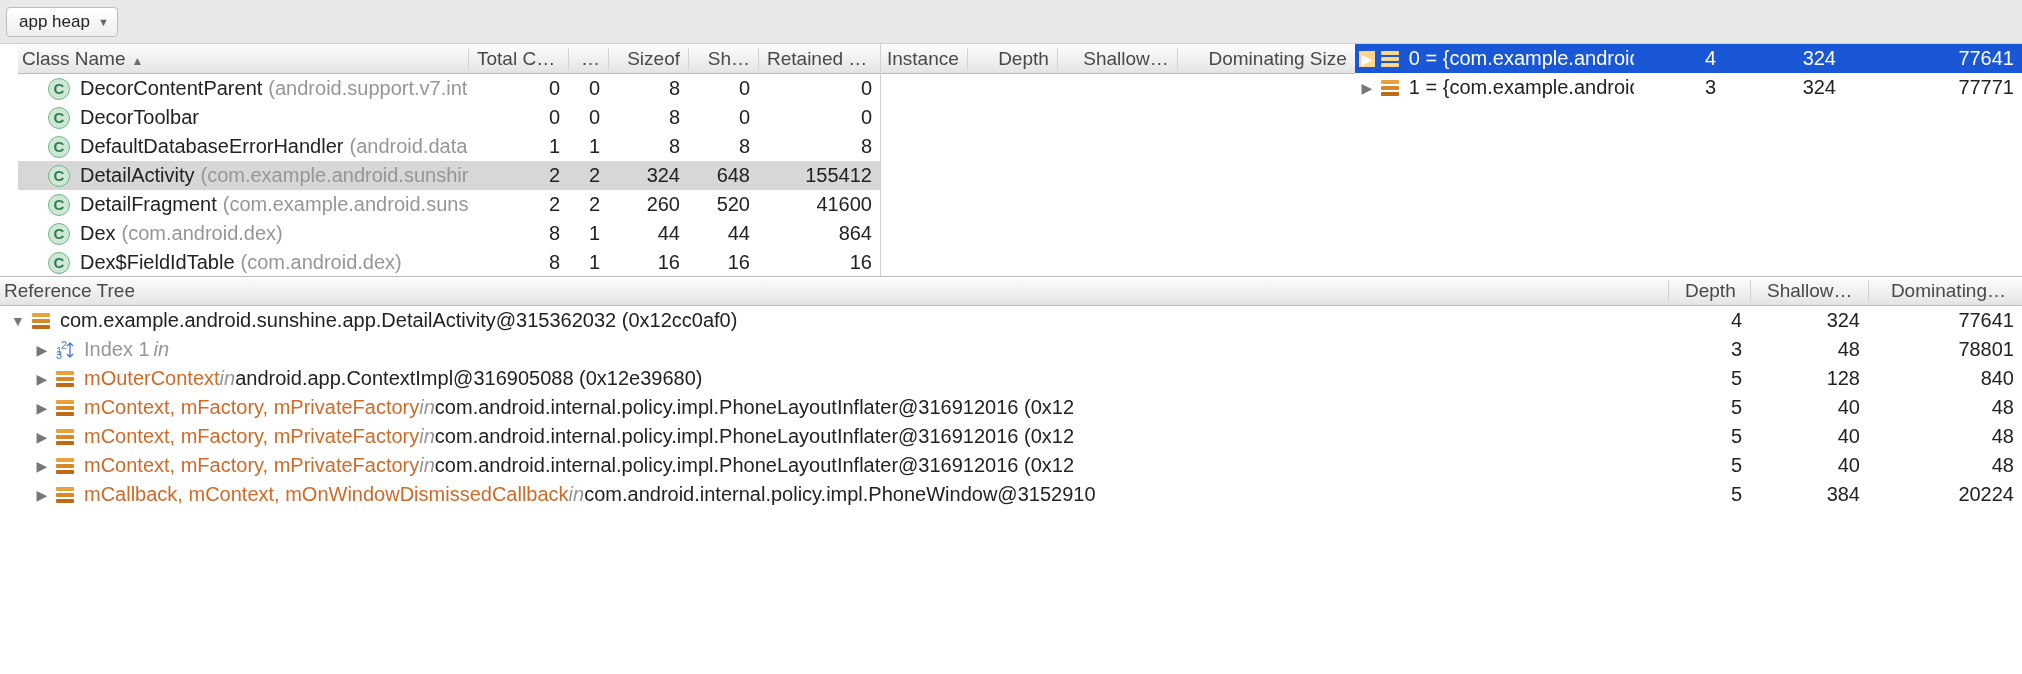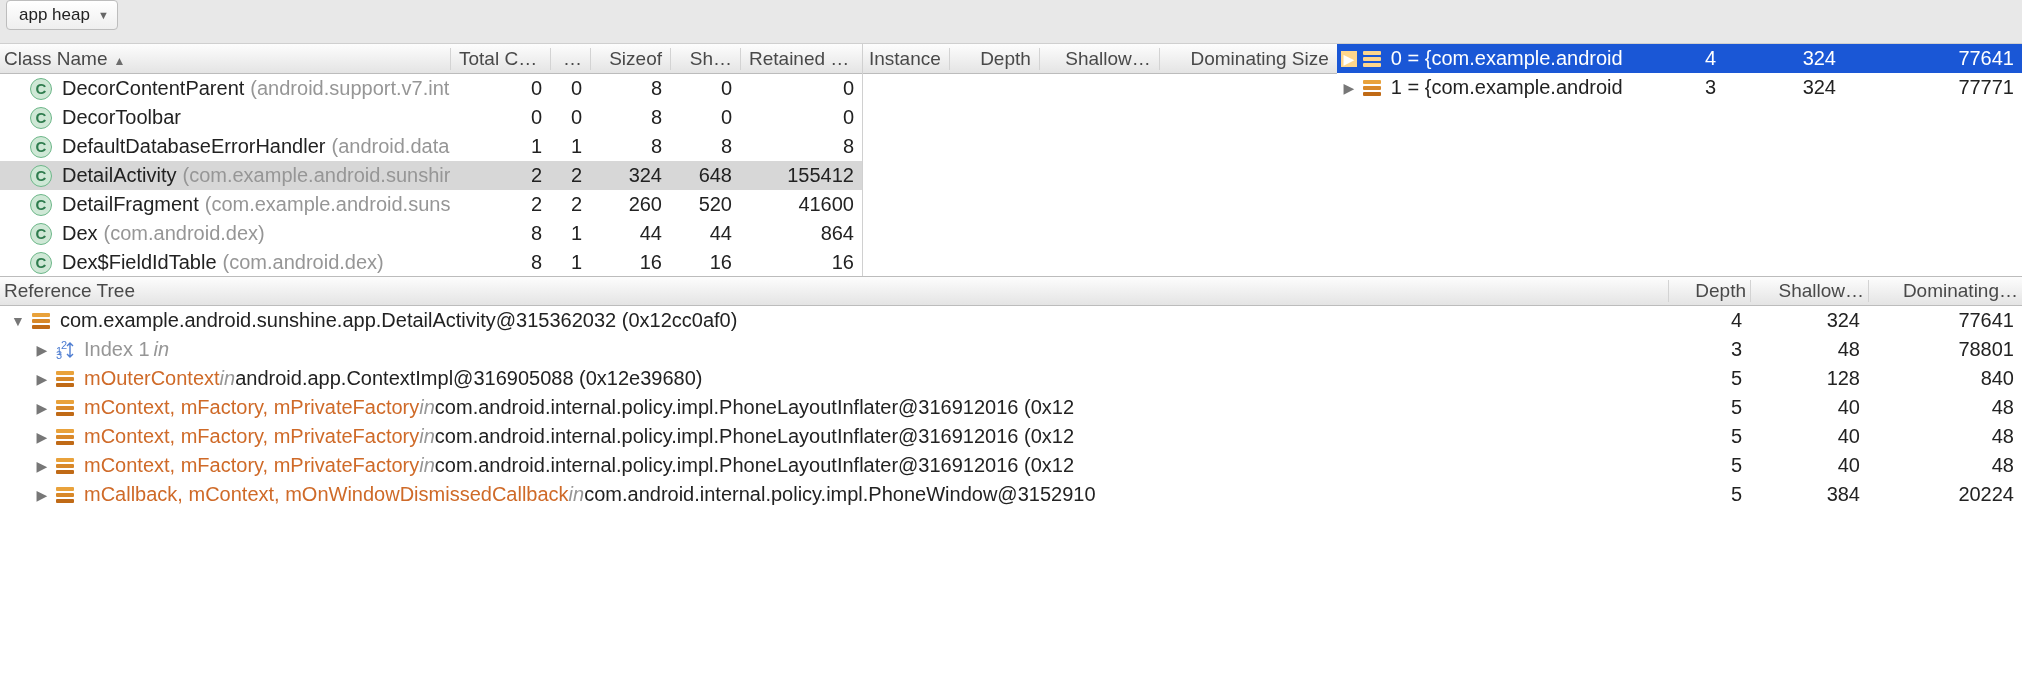--- a/index.html
+++ b/index.html
@@ -29,21 +29,21 @@
     background: var(--panel-bg);
     width: 2022px;
     height: 674px;
     overflow: hidden;
   }
   
   .toolbar {
     height: 44px;
     background: var(--frame-bg);
     border-bottom: 1px solid #cfcfcf;
-    display:flex; 
+    display:flex; align-items:center;
     padding-left: 6px;
   }
   .dropdown-btn {
     height: 30px;
     border: 1px solid #bdbdbd;
     border-radius: 4px;
     padding: 0 8px 0 12px;
     background: linear-gradient(var(--btn-bg-top),var(--btn-bg-bot));
     display:flex; align-items:center;
     cursor: pointer;
@@ -51,20 +51,21 @@
   }
   .dropdown-btn .caret {
     margin-left: 8px;
     font-size: 11px;
     color:#666;
   }
   
   .split {
     display:flex;
     height: 232px;        
+    margin-left: 18px;
   }
   .classes-pane { width: 862px; display:flex; flex-direction:column; }
   .instances-pane { flex:1; display:flex; flex-direction:row; border-left:1px solid #d0d0d0;}
   
   .col-header {
     height: 30px;
     background: linear-gradient(var(--header-grad-top),var(--header-grad-bot));
     border-bottom: 1px solid var(--header-border);
     display:flex; align-items:center;
     font-size: 19px;
@@ -136,21 +137,21 @@
     height: 30px;
     background: linear-gradient(var(--header-grad-top),var(--header-grad-bot));
     border-top:1px solid var(--header-border);
     border-bottom:1px solid var(--header-border);
     display:grid;
     grid-template-columns: 1fr 82px 118px 154px;
     align-items:center;
     font-size: 19px;
     color:#494949;
   }
-  .ref-header .cell { border-left:1px solid #d3d3d3; padding:0 4px; text-align:right; overflow:hidden; white-space:nowrap;}
+  .ref-header .cell { border-left:1px solid #d3d3d3; padding:0 16px; text-align:right; overflow:hidden; white-space:nowrap;}
   .ref-header .cell:first-child { border-left:none; text-align:left; padding-left:4px;}
   .ref-body { overflow:hidden;}
   .ref-row {
     display:grid;
     grid-template-columns: 1fr 82px 118px 154px;
     height:29px; align-items:center;
   }
   .ref-row .first{
     display:flex; align-items:center; overflow:hidden; white-space:nowrap; padding-left:4px;
   }

